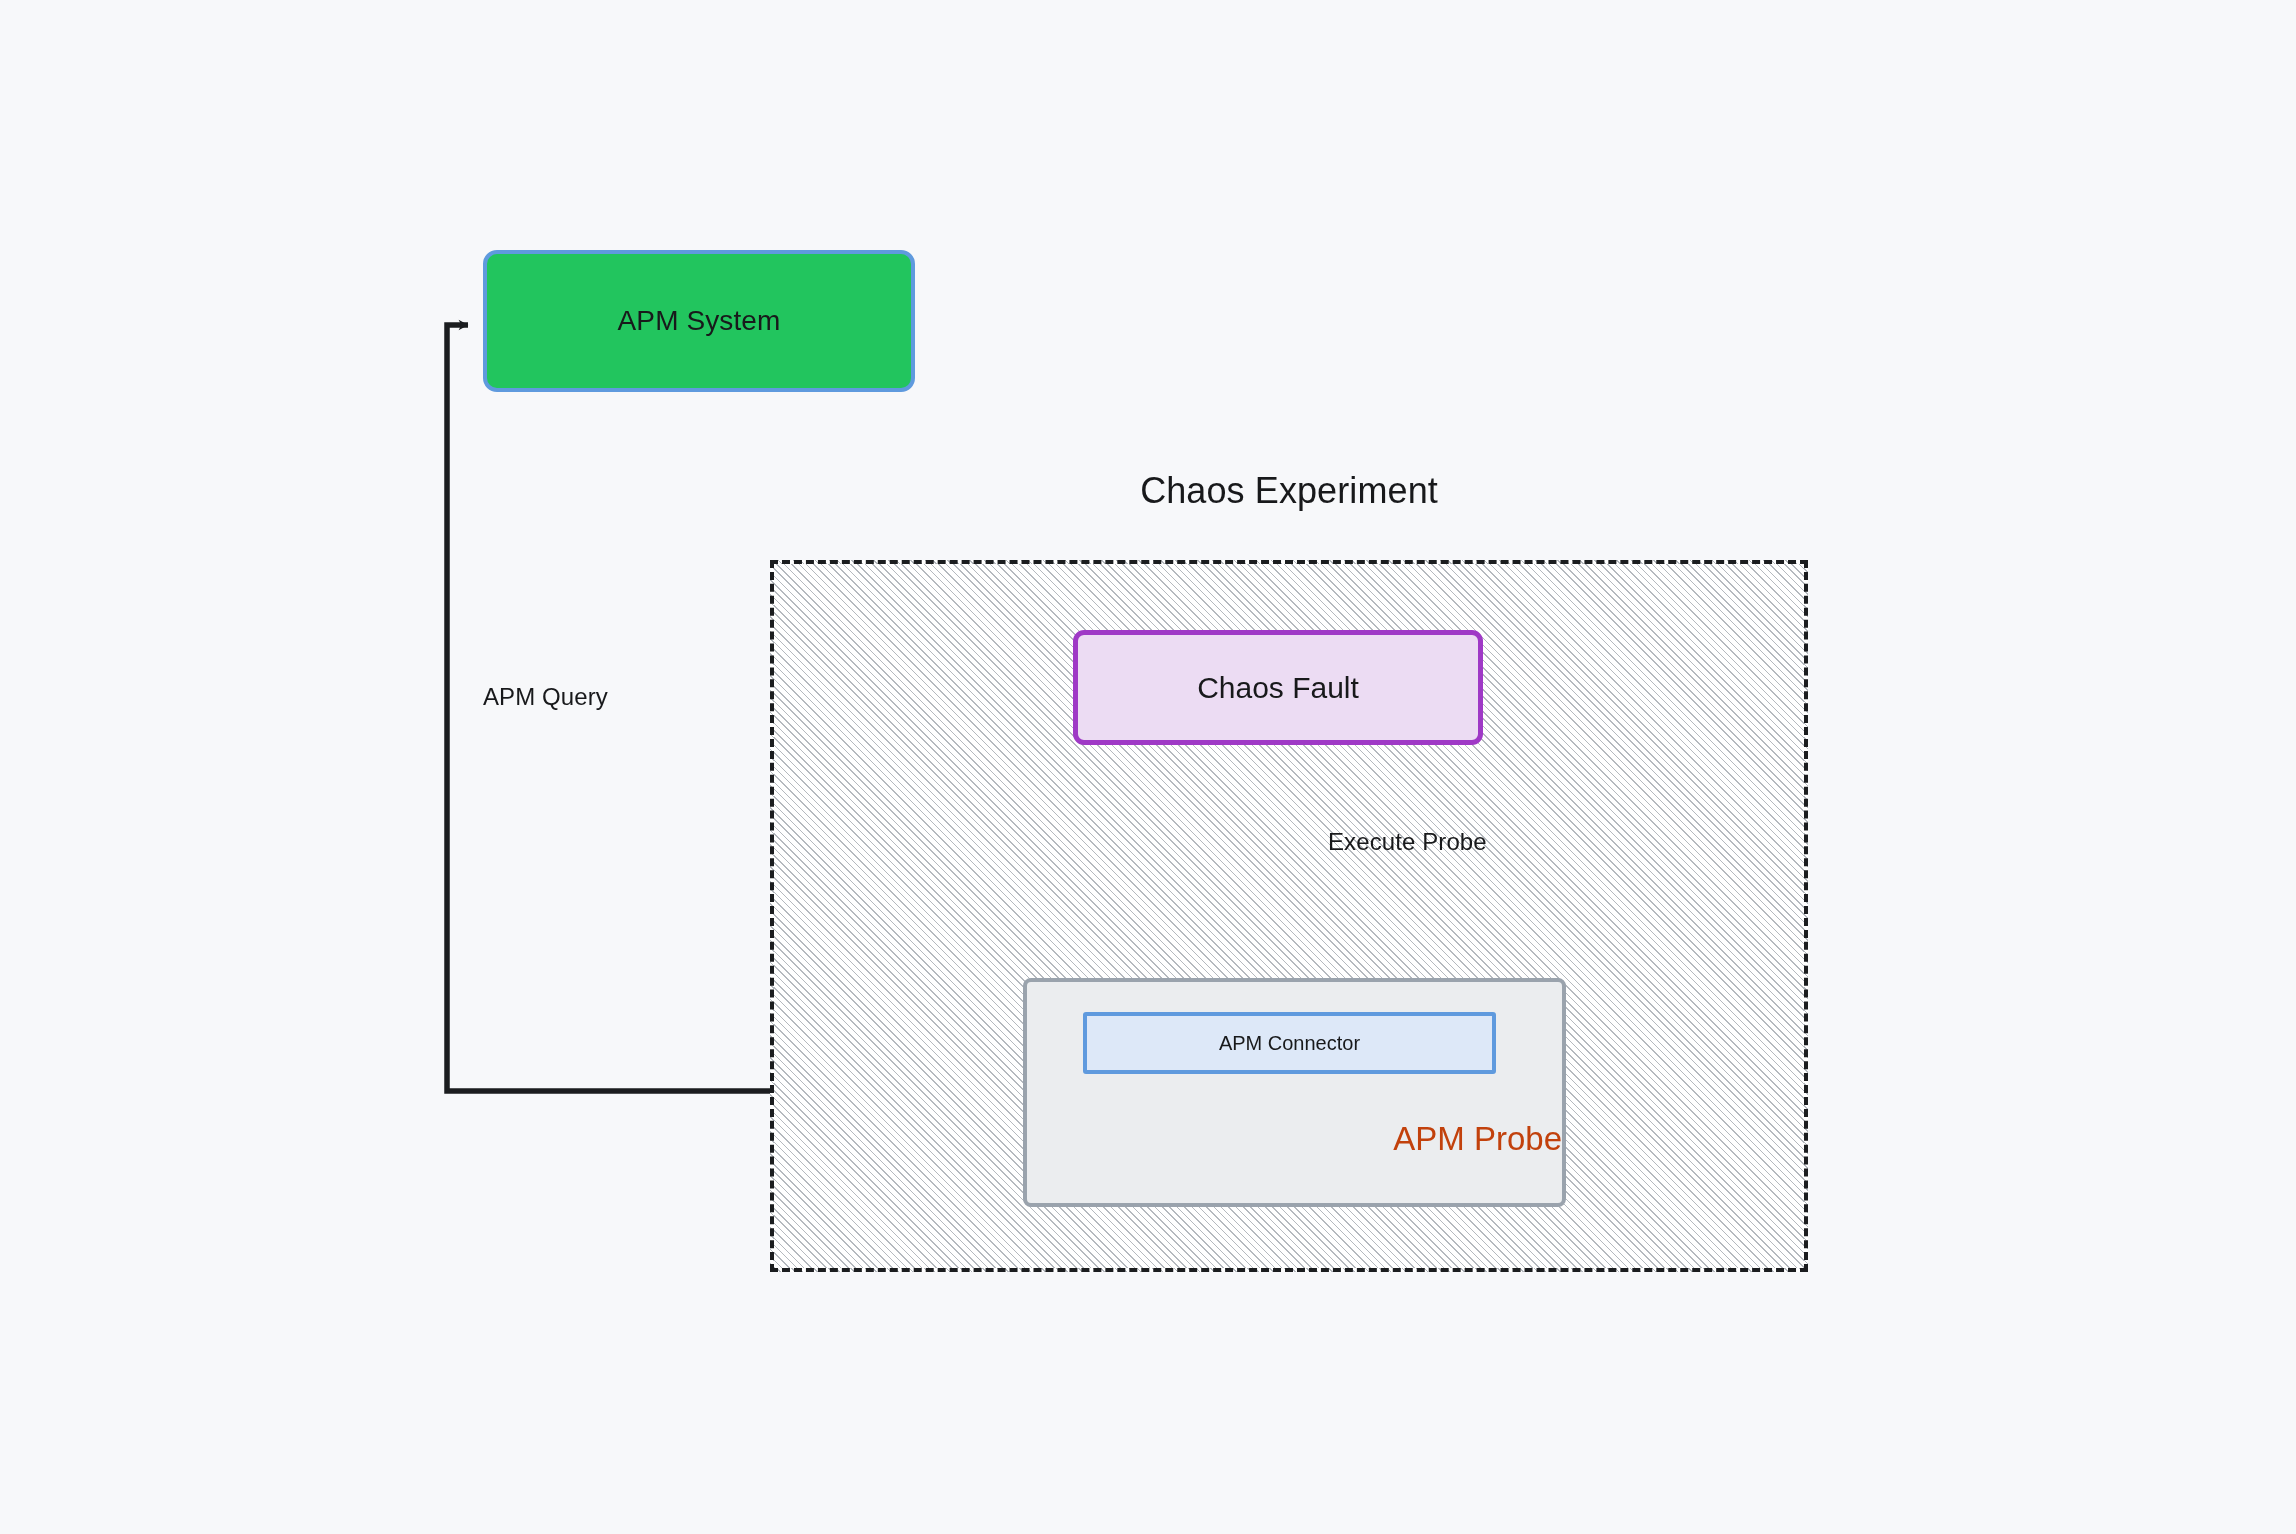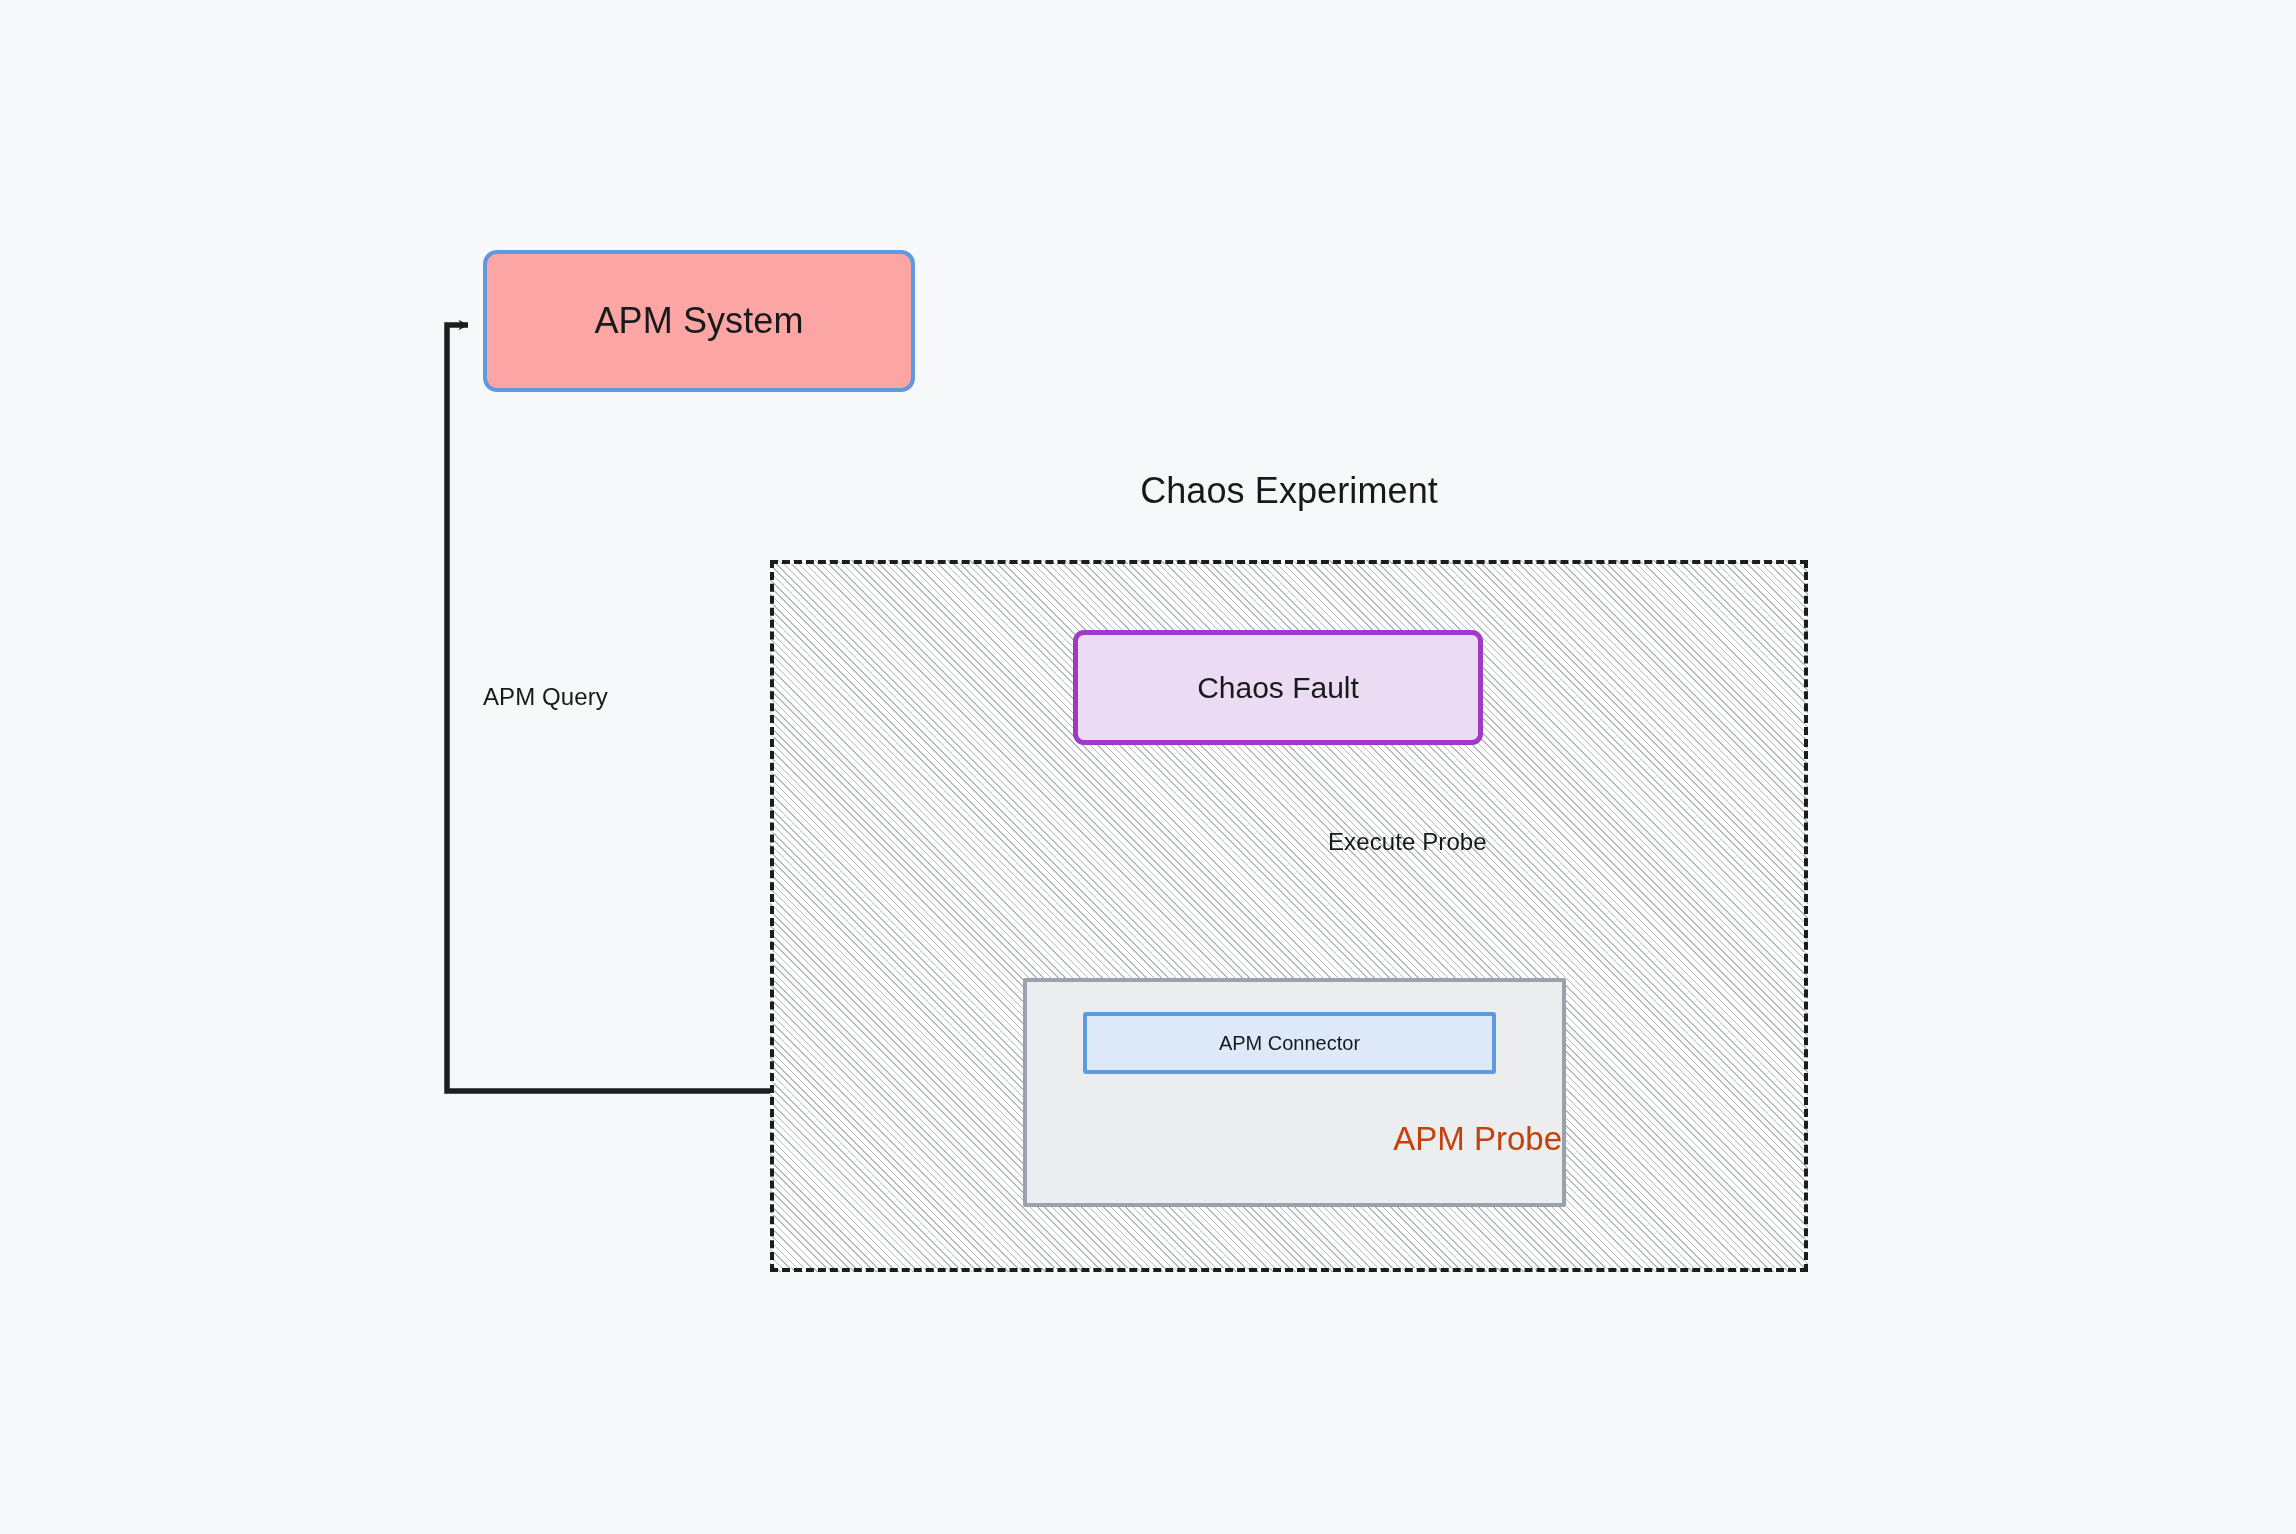--- a/index.html
+++ b/index.html
@@ -40,24 +40,24 @@
     justify-content: center;
     color: #18191b;
   }
 
   
   #apm-system {
     left: 483px;
     top: 250px;
     width: 432px;
     height: 142px;
-    background: #fca5a5;
+    background: #22c55e;
     border: 4px solid #5f9ade;
     border-radius: 14px;
-    font-size: 36px;
+    font-size: 28px;
     font-weight: 400;
     letter-spacing: 0.1px;
   }
 
   
   #chaos-experiment-title {
     position: absolute;
     left: 770px;
     top: 470px;
     width: 1038px;
@@ -97,21 +97,21 @@
   }
 
   
   #apm-probe {
     left: 1023px;
     top: 978px;
     width: 543px;
     height: 229px;
     background: #ebedef;
     border: 4px solid #9aa3ad;
-    border-radius: 2px;
+    border-radius: 8px;
     display: block;
   }
 
   #apm-probe-label {
     position: absolute;
     left: 0;
     right: 0;
     top: 138px;
     text-align: right;
     font-size: 33px;

